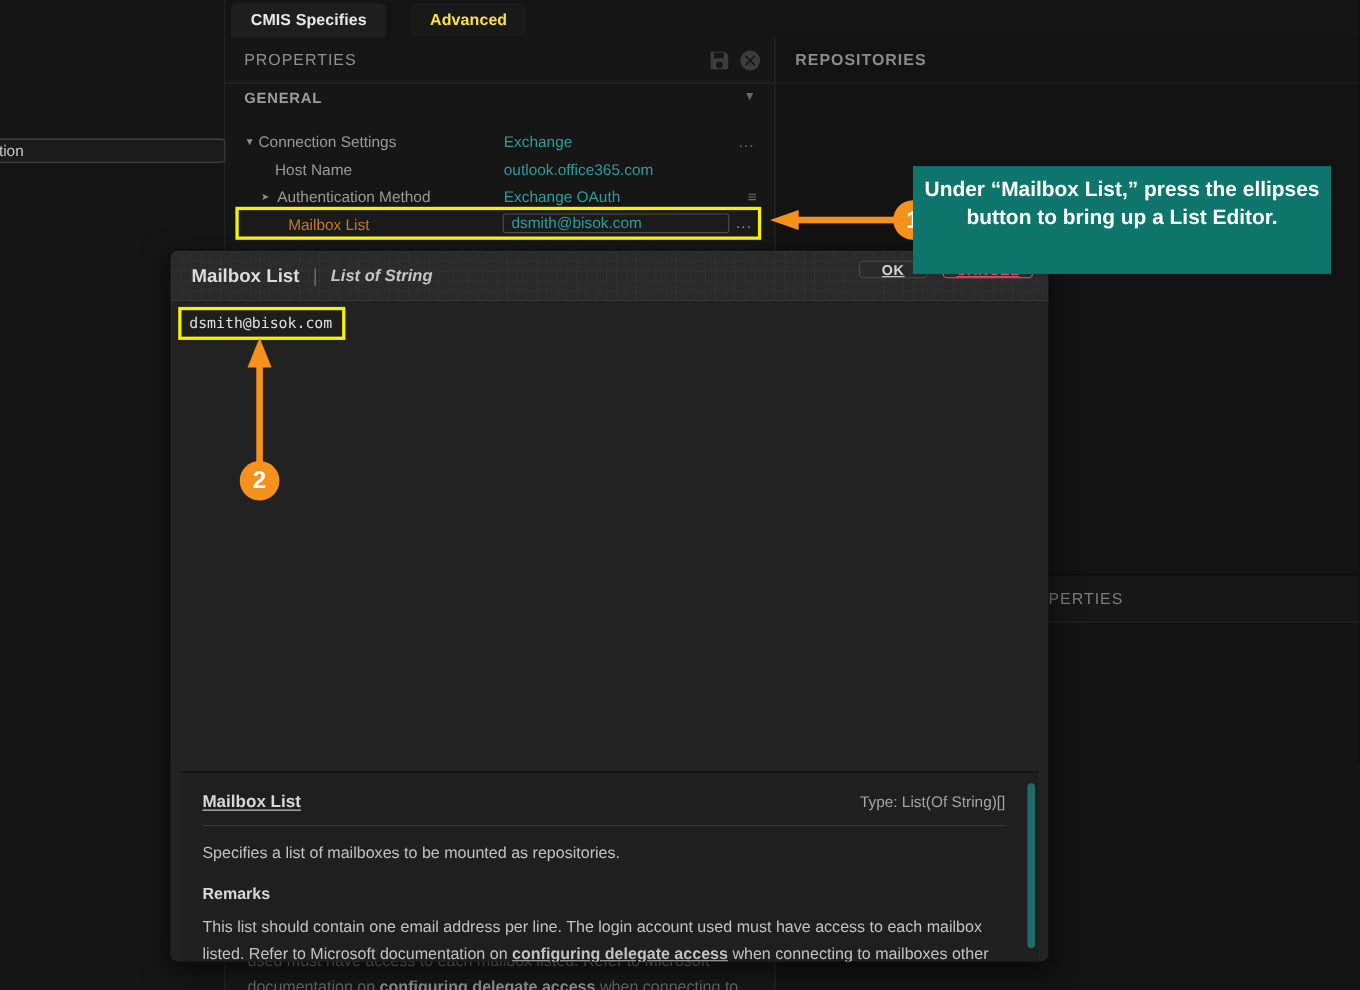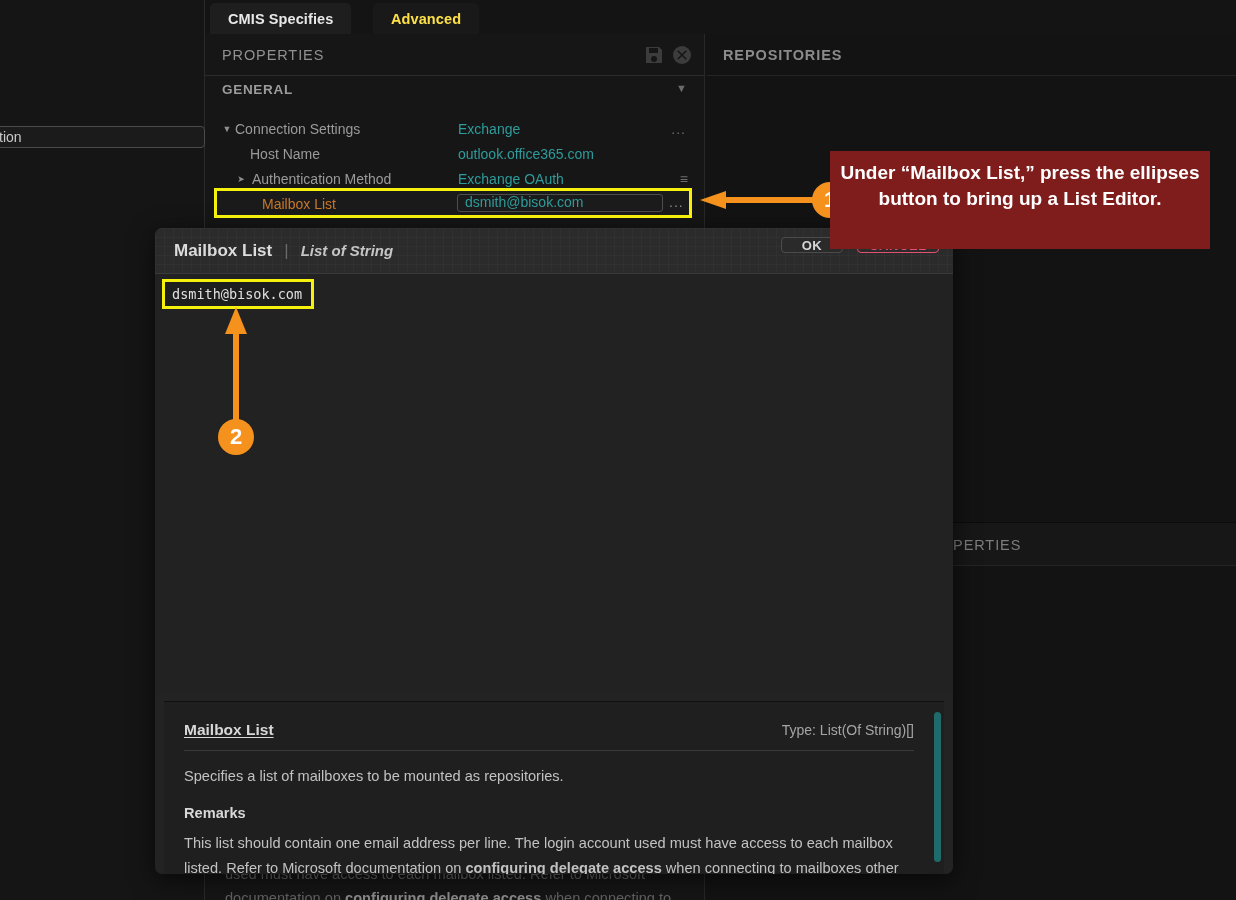--- a/index.html
+++ b/index.html
@@ -110,21 +110,21 @@
     background-image: linear-gradient(to right, rgba(255,255,255,.025) 1px, transparent 1px),
                       linear-gradient(to bottom, rgba(255,255,255,.025) 1px, transparent 1px);
     background-size: 9px 9px;
     border-bottom: 1px solid #3a3a3a;
     display: flex; align-items: center;
   }
   .dlg-title { margin-left: 19px; color: #dcdcdc; font-size: 17px; font-weight: bold; }
   .dlg-sep { margin: 0 12px; color: #6b6b6b; font-size: 17px; }
   .dlg-sub { color: #c6c6c6; font-size: 15px; font-style: italic; font-weight: bold; }
   .dlg-btns { position: absolute; right: 14px; top: 9px; display: flex; gap: 14px; }
-  .dbtn { width: 62px; height: 16px; border-radius: 4px; display: flex; align-items: center; justify-content: center; font-size: 13px; font-weight: bold; letter-spacing: .6px; }
+  .dbtn { width: 62px; height: 16px; border-radius: 4px; display: flex; align-items: center; justify-content: center; font-size: 13px; font-weight: bold; letter-spacing: .6px; text-decoration: underline; }
   .dbtn.ok { border: 1px solid #4b4b4b; color: #d6d6d6; background: #2a2a2a; }
   .dbtn.cancel { width: 82px; border: 1px solid #e05070; color: #e05070; background: transparent; }
 
   .dlg-body { position: absolute; left: 0; top: 46px; width: 100%; height: 420px; background: #222222; }
   .list-item-hl {
     position: absolute; left: 7px; top: 51px; width: 152px; height: 30px;
     border: 3px solid #f5f10d; background: #1e1e1e; z-index: 3;
   }
   .list-item-hl span {
     position: absolute; left: 7px; top: 4px; color: #e0e0e0;
@@ -140,21 +140,21 @@
   .doc-title { color: #d8d8d8; font-size: 15.5px; font-weight: bold; text-decoration: underline; text-underline-offset: 2px; }
   .doc-type { color: #a5a5a5; font-size: 14px; }
   .doc-rule { margin: 11px 0 13px 0; height: 1px; background: #3a3a3a; }
   .doc-p { color: #c2c2c2; font-size: 14.6px; line-height: 25px; }
   .doc-sub { color: #d8d8d8; font-size: 14.6px; font-weight: bold; margin-top: 16px; }
   .doc-link { color: #c2c2c2; font-weight: bold; text-decoration: underline; }
   .doc-scroll { position: absolute; right: 3px; top: 10px; width: 7px; height: 150px; background: #1f6b6b; border-radius: 4px; }
 
   
   .callout {
-    position: absolute; background: #7f1d1d; color: #ffffff;
+    position: absolute; background: #0f766e; color: #ffffff;
     font-weight: bold; text-align: center; z-index: 9;
     font-size: 19px; line-height: 26px;
   }
   .callout-1 { left: 830px; top: 151px; width: 380px; height: 98px; padding-top: 9px; }
   .callout-2 { left: 38px; top: 437px; width: 397px; height: 179px; padding-top: 14px; font-size: 20px; line-height: 30px; }
 
   .badge {
     position: absolute; background: #f5921e; border-radius: 50%;
     color: #fff; font-weight: bold; display: flex; align-items: center; justify-content: center;
     z-index: 8;

